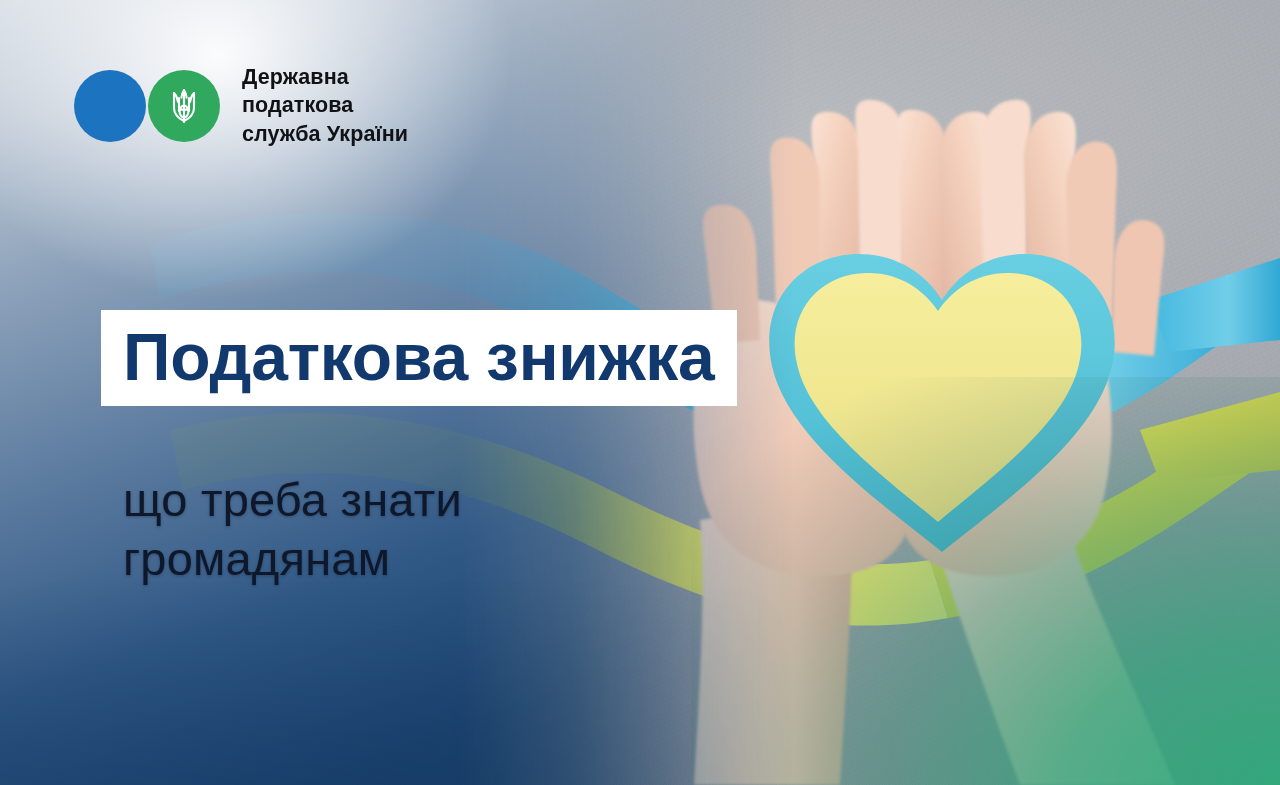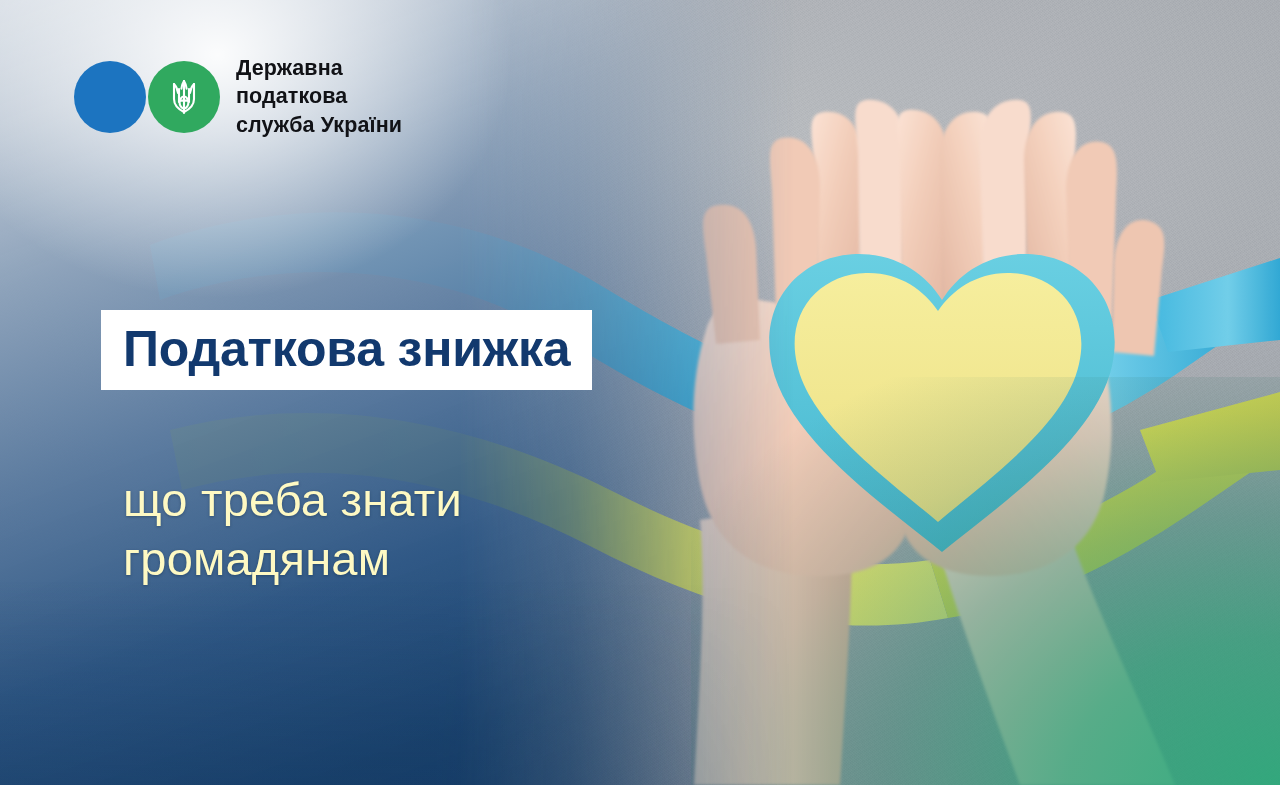--- a/index.html
+++ b/index.html
@@ -83,24 +83,24 @@
     width: 100%; height: 26%;
     background: linear-gradient(to top, rgba(16,52,92,.30) 0%, rgba(16,52,92,0) 100%);
     -webkit-mask-image: linear-gradient(to right, #000 0%, #000 34%, rgba(0,0,0,0) 62%);
             mask-image: linear-gradient(to right, #000 0%, #000 34%, rgba(0,0,0,0) 62%);
   }
 
   
   .logo {
     position: absolute;
     left: 74px;
-    top: 54px;
+    top: 63px;
     display: flex;
     align-items: center;
-    gap: 0;
+    gap: 6px;
     justify-content: flex-end;
   }
   .logo-marks { position: relative; width: 146px; height: 72px; flex: 0 0 auto; }
   .logo-circle-blue {
     position: absolute; left: 0; top: 0;
     width: 72px; height: 72px; border-radius: 50%;
     background: #1c74c0;
   }
   .logo-circle-green {
     position: absolute; left: 74px; top: 0;
@@ -124,34 +124,34 @@
     position: absolute;
     left: 101px;
     top: 310px;
     display: flex;
     flex-direction: column;
     align-items: flex-start;
   }
   .headline-line {
     background: #ffffff;
     color: #12396e;
-    font-size: 50px;
+    font-size: 66px;
     font-weight: 700;
     line-height: 1.0;
     letter-spacing: -0.2px;
     padding: 14px 22px 16px 22px;
     white-space: nowrap;
   }
   .headline-line + .headline-line { margin-top: -2px; }
 
   .subhead {
     position: absolute;
     left: 123px;
     top: 470px;
-    color: #fef9c3;
+    color: #0f172a;
     font-size: 47px;
     font-weight: 400;
     line-height: 1.26;
     letter-spacing: .2px;
     white-space: pre-line;
     text-shadow: 0 1px 3px rgba(10,30,55,.35);
   }
 </style>
 </head>
 <body>

